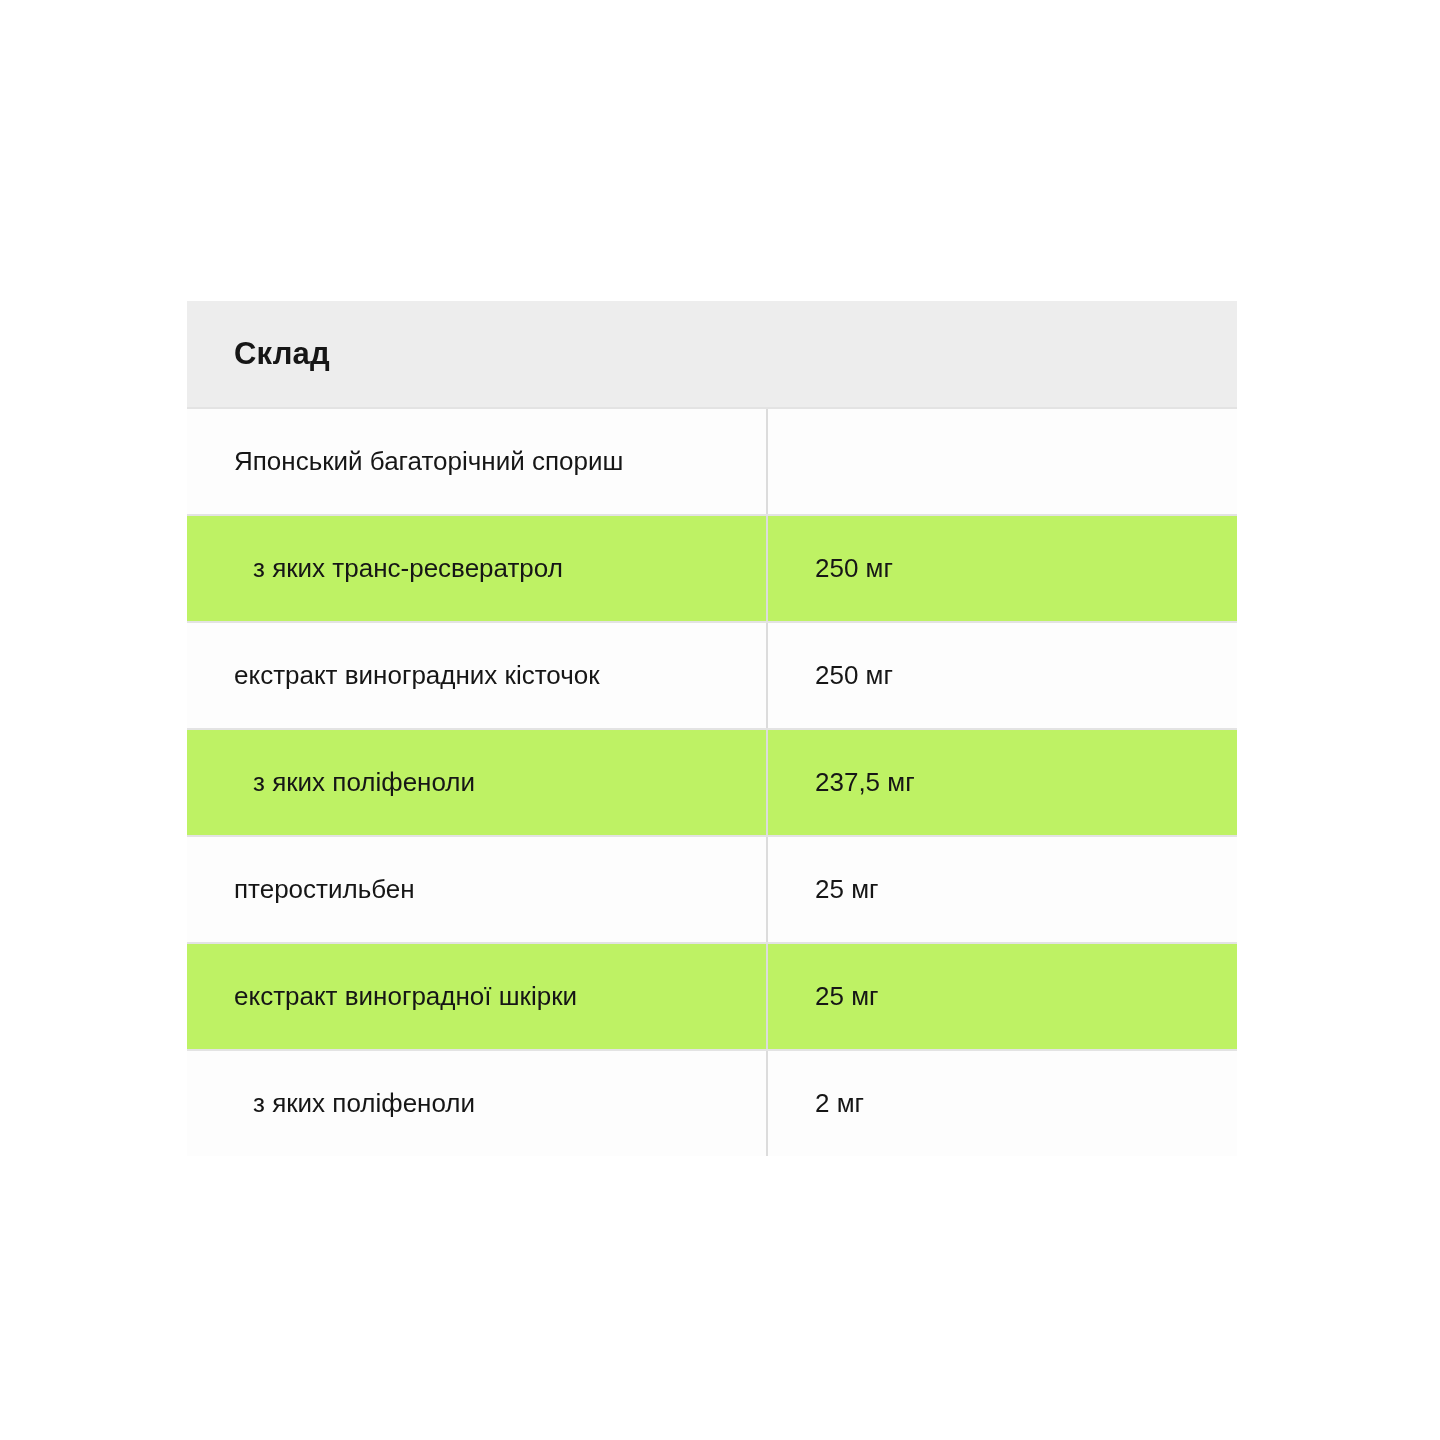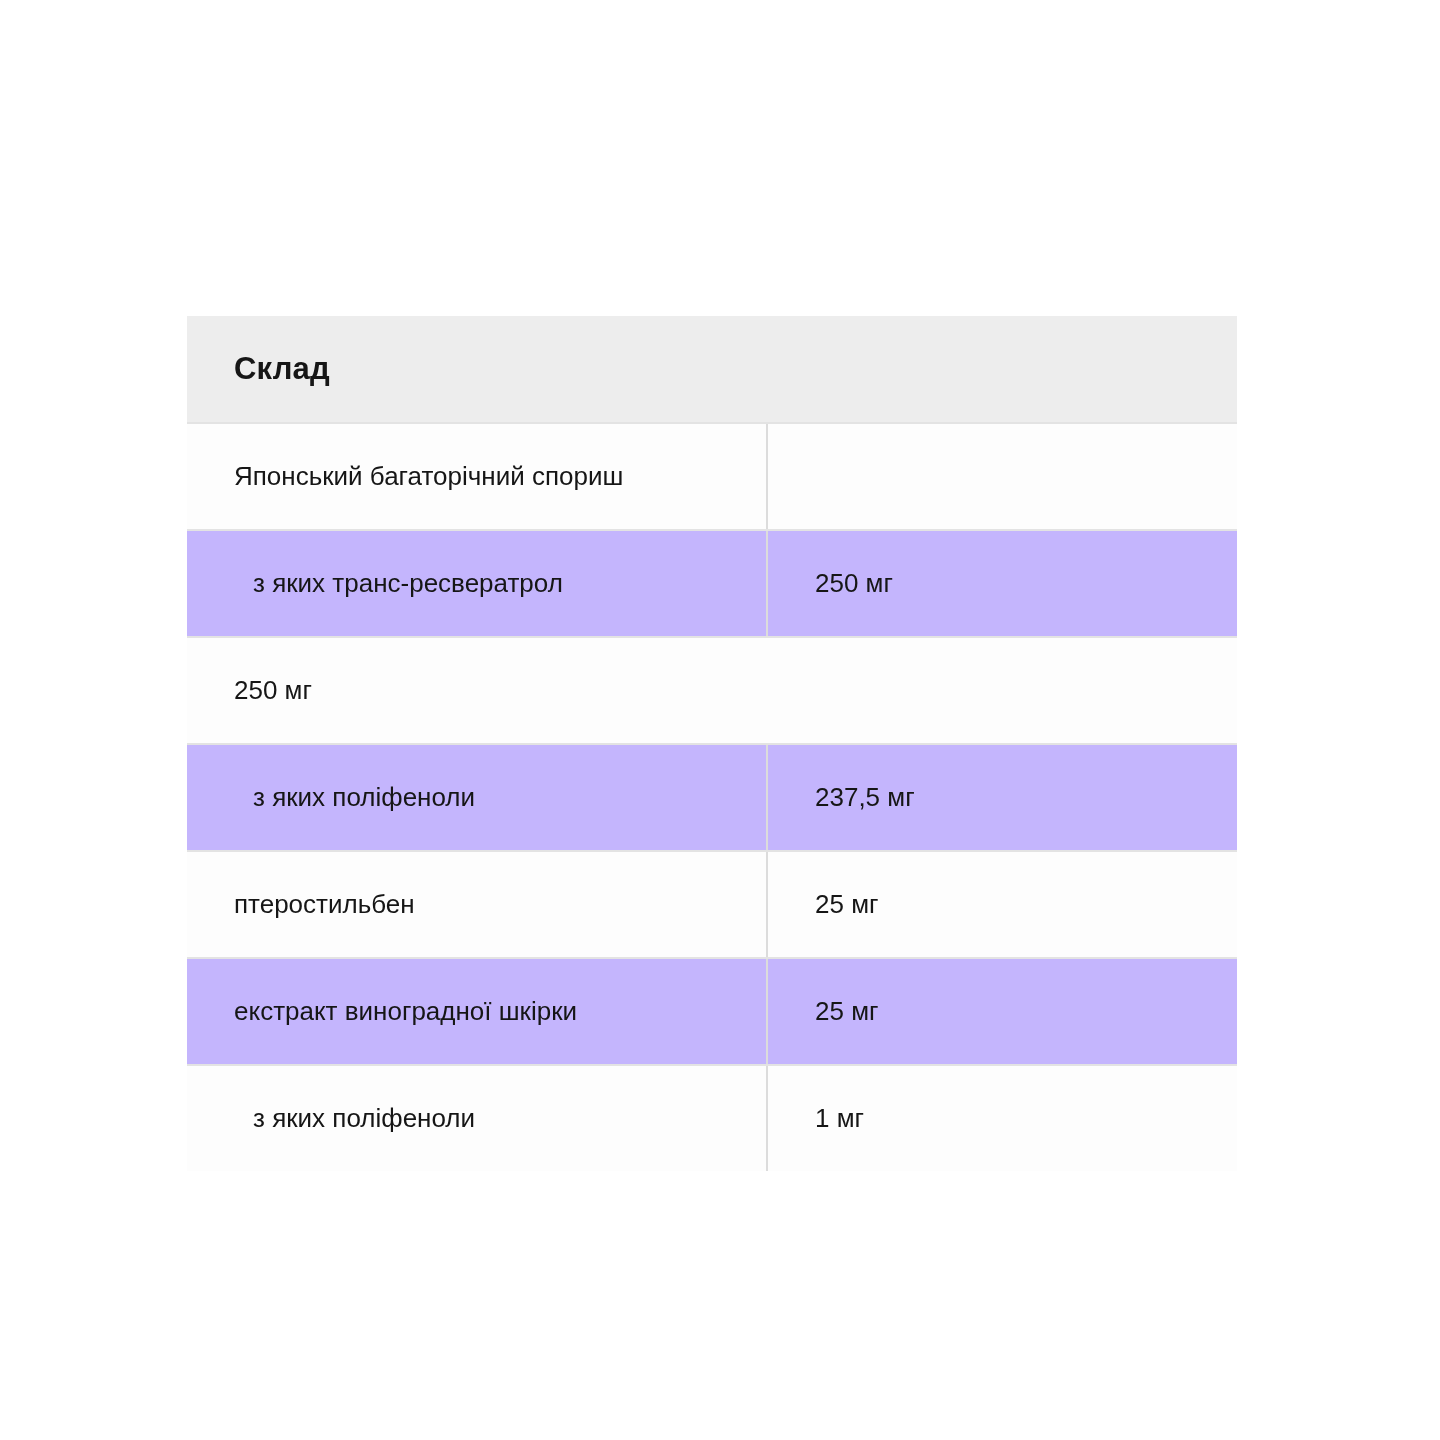--- a/index.html
+++ b/index.html
@@ -23,33 +23,32 @@
     color: #161616;
   }
   .thead {
     display: flex;
     align-items: center;
     height: 106px;
     background: #ededed;
     font-weight: bold;
     font-size: 31px;
     letter-spacing: 0.2px;
-    margin-top: 15px;
   }
   .thead .cell { border: none; }
   .row {
     display: flex;
     align-items: stretch;
     height: 107px;
     box-sizing: border-box;
     background: #fdfdfd;
     border-top: 2px solid #e3e3e3;
     font-size: 26px;
   }
-  .row.even { background: #c4b5fd; }
+  .row.even { background: #bef264; }
   .cell {
     display: flex;
     align-items: center;
     box-sizing: border-box;
     padding-left: 47px;
   }
   .c1 {
     width: 581px;
     flex: none;
   }
@@ -67,33 +66,34 @@
     </div>
     <div id="tbody">
         <div class="row">
           <div class="cell c1">Японський багаторічний спориш</div>
         </div>
         <div class="row even">
           <div class="cell c1 indent">з яких транс-ресвератрол</div>
           <div class="cell c2">250 мг</div>
         </div>
         <div class="row">
+          <div class="cell c1">екстракт виноградних кісточок</div>
           <div class="cell c2">250 мг</div>
         </div>
         <div class="row even">
           <div class="cell c1 indent">з яких поліфеноли</div>
           <div class="cell c2">237,5 мг</div>
         </div>
         <div class="row">
           <div class="cell c1">птеростильбен</div>
           <div class="cell c2">25 мг</div>
         </div>
         <div class="row even">
           <div class="cell c1">екстракт виноградної шкірки</div>
           <div class="cell c2">25 мг</div>
         </div>
         <div class="row">
           <div class="cell c1 indent">з яких поліфеноли</div>
-          <div class="cell c2">1 мг</div>
+          <div class="cell c2">2 мг</div>
         </div>
       </div>
   </div>
 </div>
 
 </body></html>

